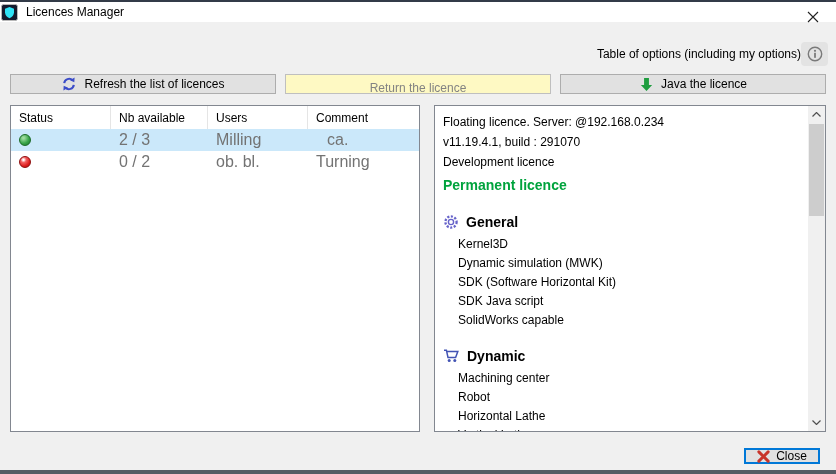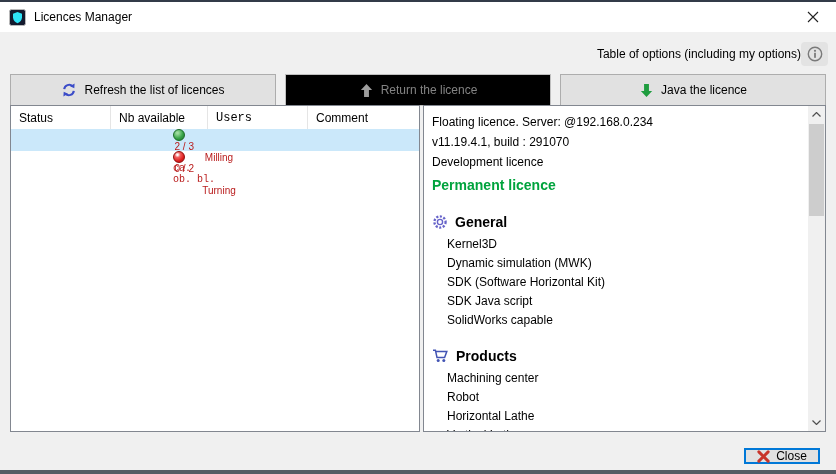--- a/index.html
+++ b/index.html
@@ -5,47 +5,47 @@
   * { margin:0; padding:0; box-sizing:border-box; }
   body { font-family:"Liberation Sans", sans-serif; background:#d0d0d0; }
   .window {
     position:relative; width:836px; height:474px;
     background:#f0f0f0; overflow:hidden;
   }
   .top-artifact { position:absolute; top:0; left:0; right:0; height:2px; background:#333b48; }
   .bottom-artifact { position:absolute; bottom:0; left:0; right:0; height:4px; background:#565c64; }
 
   
-  .titlebar { position:absolute; top:2px; left:0; right:0; height:30px; background:#ffffff;
-              display:flex; align-items:center; padding-left:9px; }
+  .titlebar { position:absolute; top:2px; left:0; right:0; height:20px; background:#ffffff;
+              display:flex; align-items:center; padding-left:1px; }
   .app-icon { width:17px; height:17px; display:inline-flex; }
   .title-text { margin-left:8px; font-size:12px; color:#000; }
   .titlebar-close { position:absolute; right:0; top:0; width:46px; height:30px;
                     display:flex; align-items:center; justify-content:center; cursor:pointer; }
 
   
   .options-row { position:absolute; top:42px; right:8px; display:flex; align-items:center; }
   .options-label { font-size:12px; color:#000; }
   .info-button { width:27px; height:24px; background:#e3e3e3; border-radius:4px;
                  display:flex; align-items:center; justify-content:center; cursor:pointer; }
 
   
-  .toolbar { position:absolute; top:74px; left:10px; right:10px; height:32px; display:flex; gap:9px; }
+  .toolbar { position:absolute; top:74px; left:10px; right:10px; height:20px; display:flex; gap:9px; }
   .tb-button { flex:1; display:flex; align-items:center; justify-content:center; gap:7px;
                background:#e1e1e1; border:1px solid #adadad; font-size:12px; color:#000; cursor:pointer; }
-  .tb-button.disabled { background:#000000; border-color:#bfbfbf; color:#838383; cursor:default; }
-
-  
-  .main { position:absolute; top:105px; left:10px; right:10px; bottom:42px; display:flex; gap:3px; }
+  .tb-button.disabled { background:#fef9c3; border-color:#bfbfbf; color:#838383; cursor:default;flex-direction:column; }
+
+  
+  .main { position:absolute; top:105px; left:10px; right:10px; bottom:42px; display:flex; gap:14px; }
   .left-panel { width:410px; background:#fff; border:1px solid #828790; display:flex; flex-direction:column; overflow:hidden; }
   .thead { display:flex; height:23px; align-items:center; font-size:12px; color:#000; flex:0 0 auto; }
   .th { height:100%; display:flex; align-items:center; padding-left:8px; border-right:1px solid #e5e5e5; }
   .th:last-child { border-right:none; }
-  .col-status { width:100px; } .col-nb { width:97px; } .col-users { width:100px;font-family:Liberation Mono, monospace; } .col-comment { flex:1; }
-  .trow { display:flex; height:22px; align-items:center; font-size:10px; color:#b91c1c; cursor:default;flex-direction:column; }
+  .col-status { width:100px; } .col-nb { width:97px; } .col-users { width:100px; } .col-comment { flex:1; }
+  .trow { display:flex; height:22px; align-items:center; font-size:16px; color:#737373; cursor:default; }
   .trow.selected { background:#cbe8fa; }
   .td { padding-left:8px; display:flex; align-items:center; height:100%; }
   .ball { width:12px; height:12px; border-radius:50%; display:inline-block; }
   .ball.green { background:radial-gradient(circle at 35% 30%, #9fdc9f 8%, #39a549 55%, #1d7a2c 95%); border:1px solid #1a6b26; }
   .ball.red { background:radial-gradient(circle at 35% 28%, #ffffff 6%, #f26060 28%, #dd1d1d 65%, #a80f0f 100%); border:1px solid #8f0d0d; }
 
   .right-panel { flex:1; background:#fff; border:1px solid #828790; position:relative; overflow:hidden; }
   .detail-content { position:absolute; top:0; left:0; right:17px; bottom:0; padding:6px 4px 0 8px;
                     font-size:12px; color:#000; overflow:hidden; }
   .detail-line { line-height:20px; }
@@ -170,21 +170,21 @@
           <li>SDK Java script</li>
           <li>SolidWorks capable</li>
         </ul>
 
         <div class="section-heading">
           <svg width="17" height="16" viewBox="0 0 17 16">
             <path d="M1 2.2 H3.4 L5 9.4 H12.6 L14.8 3.6 H4" fill="none" stroke="#4354b4" stroke-width="1.5"></path>
             <circle cx="6.2" cy="12.6" r="1.5" fill="#4354b4"></circle>
             <circle cx="11.8" cy="12.6" r="1.5" fill="#4354b4"></circle>
           </svg>
-          <span>Products</span>
+          <span>Dynamic</span>
         </div>
         <ul class="section-items">
           <li>Machining center</li>
           <li>Robot</li>
           <li>Horizontal Lathe</li>
           <li>Vertical Lathe</li>
         </ul>
       </div>
 
       <div class="scrollbar">

